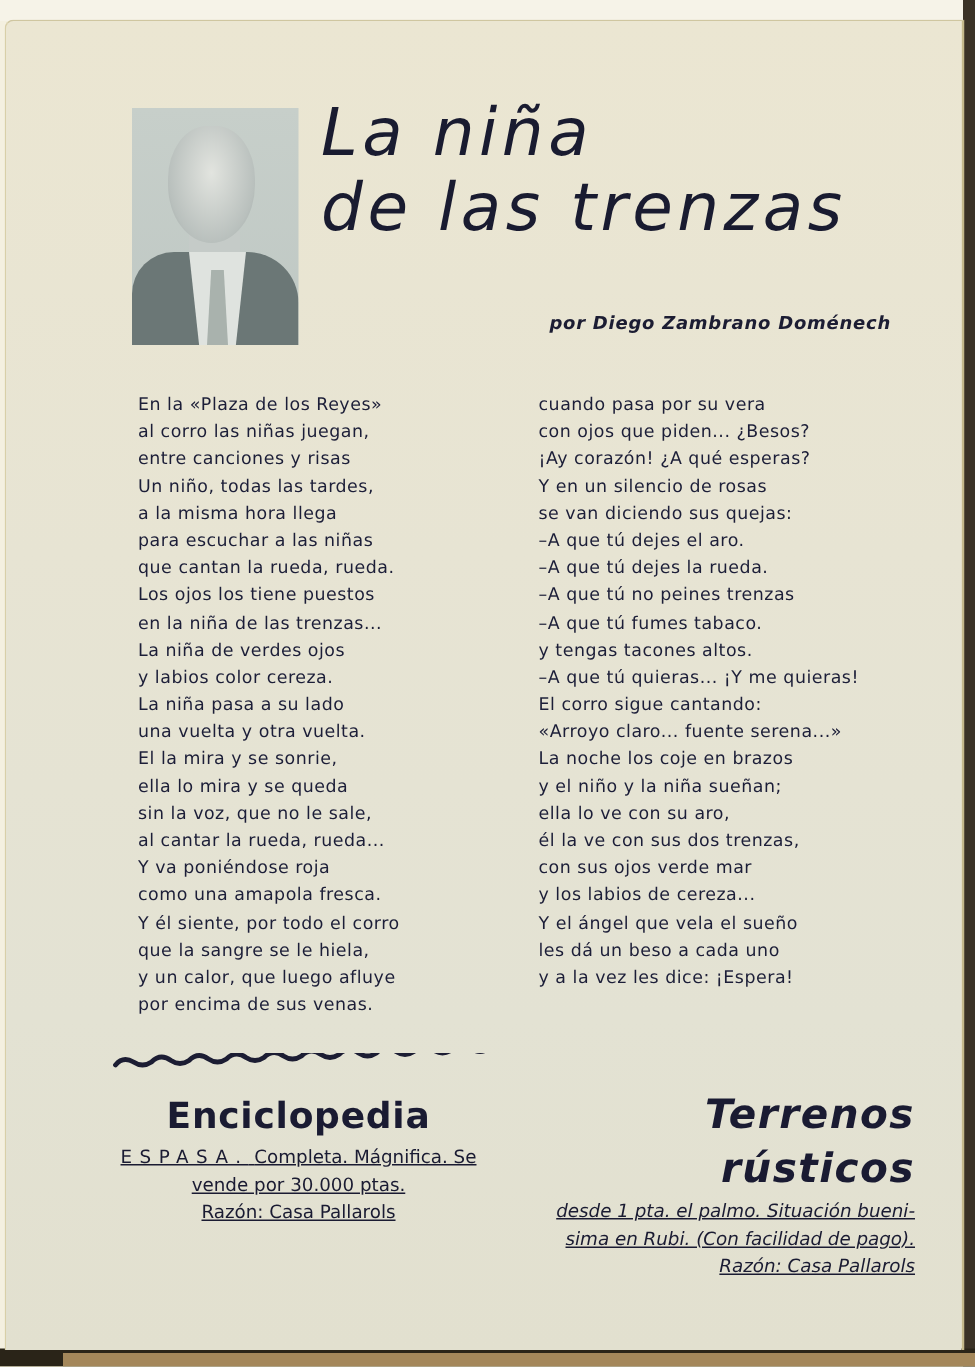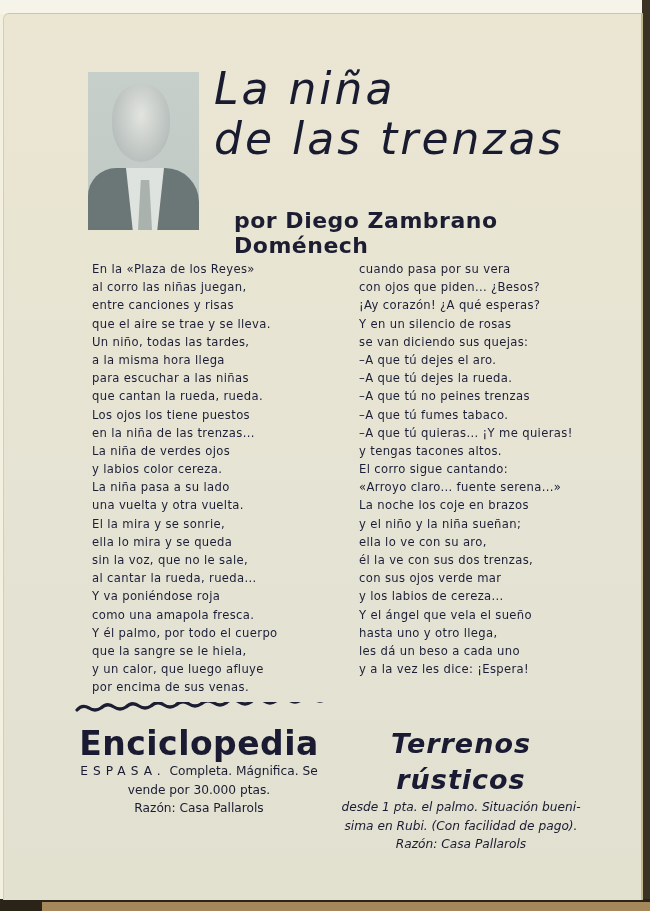--- a/index.html
+++ b/index.html
@@ -41,41 +41,41 @@
     .photo .tie {
       position: absolute; left: 50px; top: 108px; width: 14px; height: 50px;
       background: #a9b2ad; clip-path: polygon(20% 0, 80% 0, 100% 100%, 0 100%);
     }
     .title {
       position: absolute; left: 210px; top: 50px; width: 380px; text-align: left;
       font-family: "DejaVu Sans", sans-serif; font-style: italic; font-weight: normal;
       font-size: 44px; line-height: 50px; letter-spacing: 3px; color: #191b30;
     }
     .byline {
-      position: absolute; left: 230px; top: 194px; width: 360px; text-align: left;
-      font-weight: bold; font-size: 22px; color: #1c1d33; letter-spacing: 0.5px;
+      position: absolute; left: 230px; top: 194px; width: 360px; text-align: right;
+      font-style: italic; font-weight: bold; font-size: 12px; color: #1c1d33; letter-spacing: 0.5px;
     }
     .col {
       position: absolute; top: 246px; font-size: 11.6px; line-height: 18.2px;
       color: #1c1e38; white-space: nowrap; letter-spacing: 0.35px;
     }
     .col-left { left: 88px; }
     .col-right { left: 355px; }
     .col div { height: 18.2px; }
     .divider {
       position: absolute; left: 71px; top: 688px; width: 505px; height: 16px;
     }
     .ad {
       position: absolute; top: 712px; text-align: center; color: #1a1b32;
     }
     .ad-left { left: 60px; width: 270px; }
-    .ad-right { left: 322px; width: 270px; }
-    .ad .ad-title { font-weight: bold; font-size: 33px; line-height: 36px; letter-spacing: 0.5px; }
+    .ad-right { left: 336px; width: 270px; text-align: right; }
+    .ad .ad-title { font-weight: bold; font-size: 24px; line-height: 36px; letter-spacing: 0.5px; }
     .ad-right .ad-title { font-style: italic; font-size: 27px; letter-spacing: 1px; }
-    .ad .ad-line { font-size: 12.2px; line-height: 18.5px; font-style: italic; }
+    .ad .ad-line { font-size: 12.2px; line-height: 18.5px; font-style: italic; text-decoration: underline; }
     .ad-left .ad-line { font-style: normal; }
     .ad .spaced { letter-spacing: 5px; }
   </style>
 </head>
 <body>
 
 <div class="frame-top"></div>
 <div class="frame-right"></div>
 <div class="frame-bottom"></div>
 <div class="frame-bottom-wood"></div>
@@ -94,65 +94,63 @@
     <div>La niña</div>
     <div>de las trenzas</div>
   </div>
 
   <div class="byline">por Diego Zambrano Doménech</div>
 
   <div class="col col-left">
     <div>En la «Plaza de los Reyes»</div>
     <div>al corro las niñas juegan,</div>
     <div>entre canciones y risas</div>
-    <div>que el aire se trae y se lleva.</div>
     <div>Un niño, todas las tardes,</div>
     <div>a la misma hora llega</div>
     <div>para escuchar a las niñas</div>
     <div>que cantan la rueda, rueda.</div>
     <div>Los ojos los tiene puestos</div>
     <div>en la niña de las trenzas...</div>
     <div>La niña de verdes ojos</div>
     <div>y labios color cereza.</div>
     <div>La niña pasa a su lado</div>
     <div>una vuelta y otra vuelta.</div>
     <div>El la mira y se sonrie,</div>
     <div>ella lo mira y se queda</div>
     <div>sin la voz, que no le sale,</div>
     <div>al cantar la rueda, rueda...</div>
     <div>Y va poniéndose roja</div>
     <div>como una amapola fresca.</div>
-    <div>Y él palmo, por todo el cuerpo</div>
+    <div>Y él siente, por todo el corro</div>
     <div>que la sangre se le hiela,</div>
     <div>y un calor, que luego afluye</div>
     <div>por encima de sus venas.</div>
   </div>
 
   <div class="col col-right">
     <div>cuando pasa por su vera</div>
     <div>con ojos que piden... ¿Besos?</div>
     <div>¡Ay corazón! ¿A qué esperas?</div>
     <div>Y en un silencio de rosas</div>
     <div>se van diciendo sus quejas:</div>
     <div>–A que tú dejes el aro.</div>
     <div>–A que tú dejes la rueda.</div>
     <div>–A que tú no peines trenzas</div>
     <div>–A que tú fumes tabaco.</div>
+    <div>y tengas tacones altos.</div>
     <div>–A que tú quieras... ¡Y me quieras!</div>
-    <div>y tengas tacones altos.</div>
     <div>El corro sigue cantando:</div>
     <div>«Arroyo claro... fuente serena...»</div>
     <div>La noche los coje en brazos</div>
     <div>y el niño y la niña sueñan;</div>
     <div>ella lo ve con su aro,</div>
     <div>él la ve con sus dos trenzas,</div>
     <div>con sus ojos verde mar</div>
     <div>y los labios de cereza...</div>
     <div>Y el ángel que vela el sueño</div>
-    <div>hasta uno y otro llega,</div>
     <div>les dá un beso a cada uno</div>
     <div>y a la vez les dice: ¡Espera!</div>
   </div>
 
   <svg class="divider" viewBox="0 0 505 16" preserveAspectRatio="none">
     <path d="M2 8 q5 -6 12 -2 q6 4 12 0 q6 -6 13 -1 q6 4 12 0 q6 -6 13 -1 q6 4 12 0 q6 -6 13 -1 q6 4 12 0 q6 -6 13 -1 q6 4 12 0 q6 -6 13 -1 q6 4 12 0 q6 -6 13 -1 q6 4 12 0 q6 -6 13 -1 q6 4 12 0 q6 -6 13 -1 q6 4 12 0 q6 -6 13 -1 q6 4 12 0 q6 -6 13 -1 q6 4 12 0 q6 -6 13 -1 q6 4 12 0 q6 -6 13 -1 q6 4 12 0 q6 -6 13 -1 q6 4 12 0 q6 -6 13 -1 q6 4 12 0 q6 -6 13 -1 q6 4 12 0 q6 -6 13 -1 q6 4 12 0 q6 -6 13 -1 q6 4 12 0 q6 -6 13 -1 q6 4 12 0 q6 -6 13 -1 q6 4 12 0 q6 -6 13 -1" fill="none" stroke="#1c1d33" stroke-width="3.2" stroke-linecap="round"></path>
   </svg>
 
   <div class="ad ad-left">
     <div class="ad-title">Enciclopedia</div>

